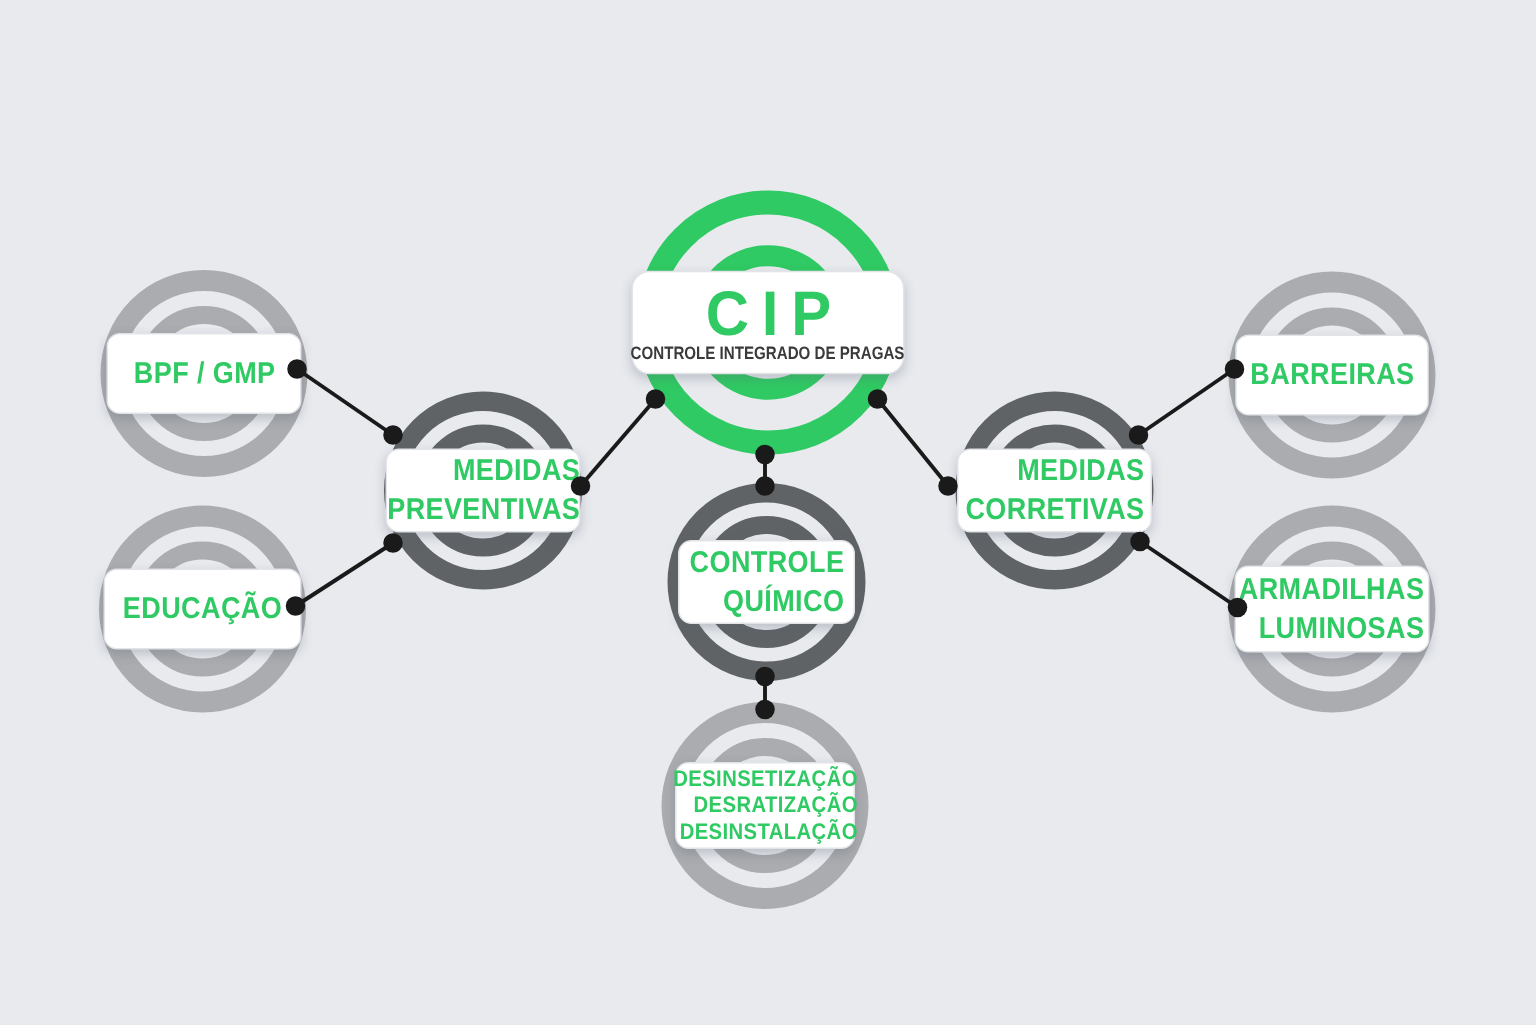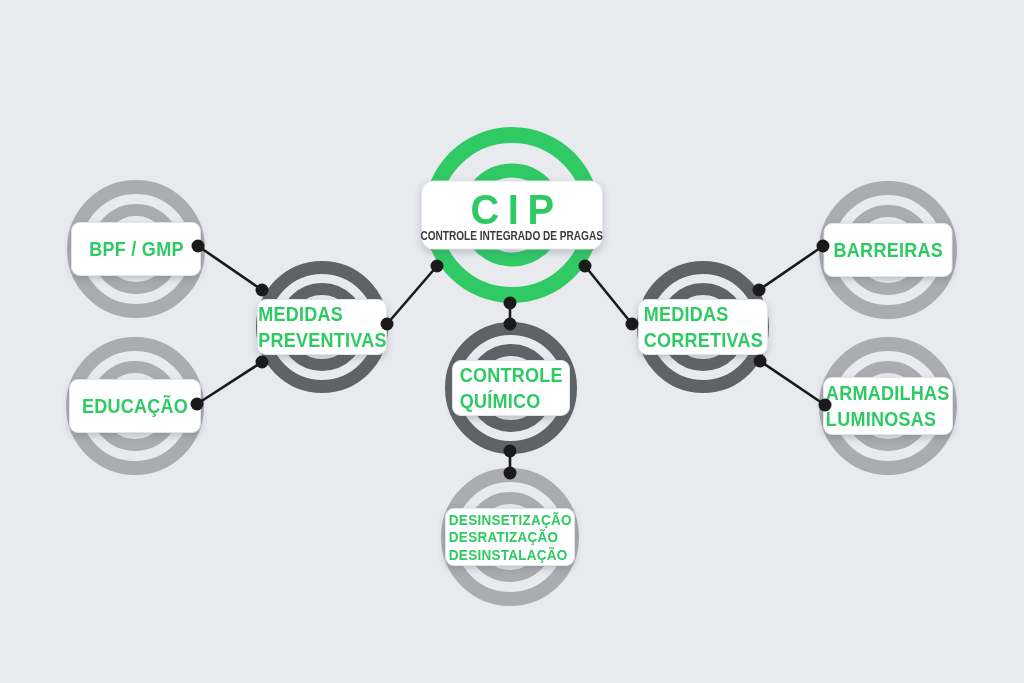--- a/index.html
+++ b/index.html
@@ -47,21 +47,21 @@
 
   
   .label-box{
     position:absolute;left:0;top:0;
     transform:translate(-50%,-50%);
     background:var(--box-white,#ffffff);
     border:1px solid #e2e4e8;
     border-radius:9px;
     box-shadow:0 3px 7px rgba(90,100,115,.30);
     display:flex;align-items:center;justify-content:center;
-    text-align:left;
+    text-align:right;
     z-index:2;
     box-sizing:border-box;
   }
   .label{
     display:inline-block;
     font-weight:bold;
     color:var(--green,#2fca63);
     white-space:pre-line;
     transform:scaleX(.90);
     letter-spacing:.3px;
@@ -159,21 +159,21 @@
       <span class="label fs-double">CONTROLE
 QUÍMICO</span>
     </div>
   </div>
 
   <div class="node" style="left:510px;top:537px">
     <div class="bullseye sat light">
       <div class="ring2"></div>
       <div class="core"></div>
     </div>
-    <div class="label-box" style="width:130px;height:58px">
+    <div class="label-box" style="width:120px;height:58px">
       <span class="label fs-triple">DESINSETIZAÇÃO
 DESRATIZAÇÃO
 DESINSTALAÇÃO</span>
     </div>
   </div>
 
   <div class="node" style="left:703px;top:327px">
     <div class="bullseye satdark dark">
       <div class="ring2"></div>
       <div class="core"></div>

